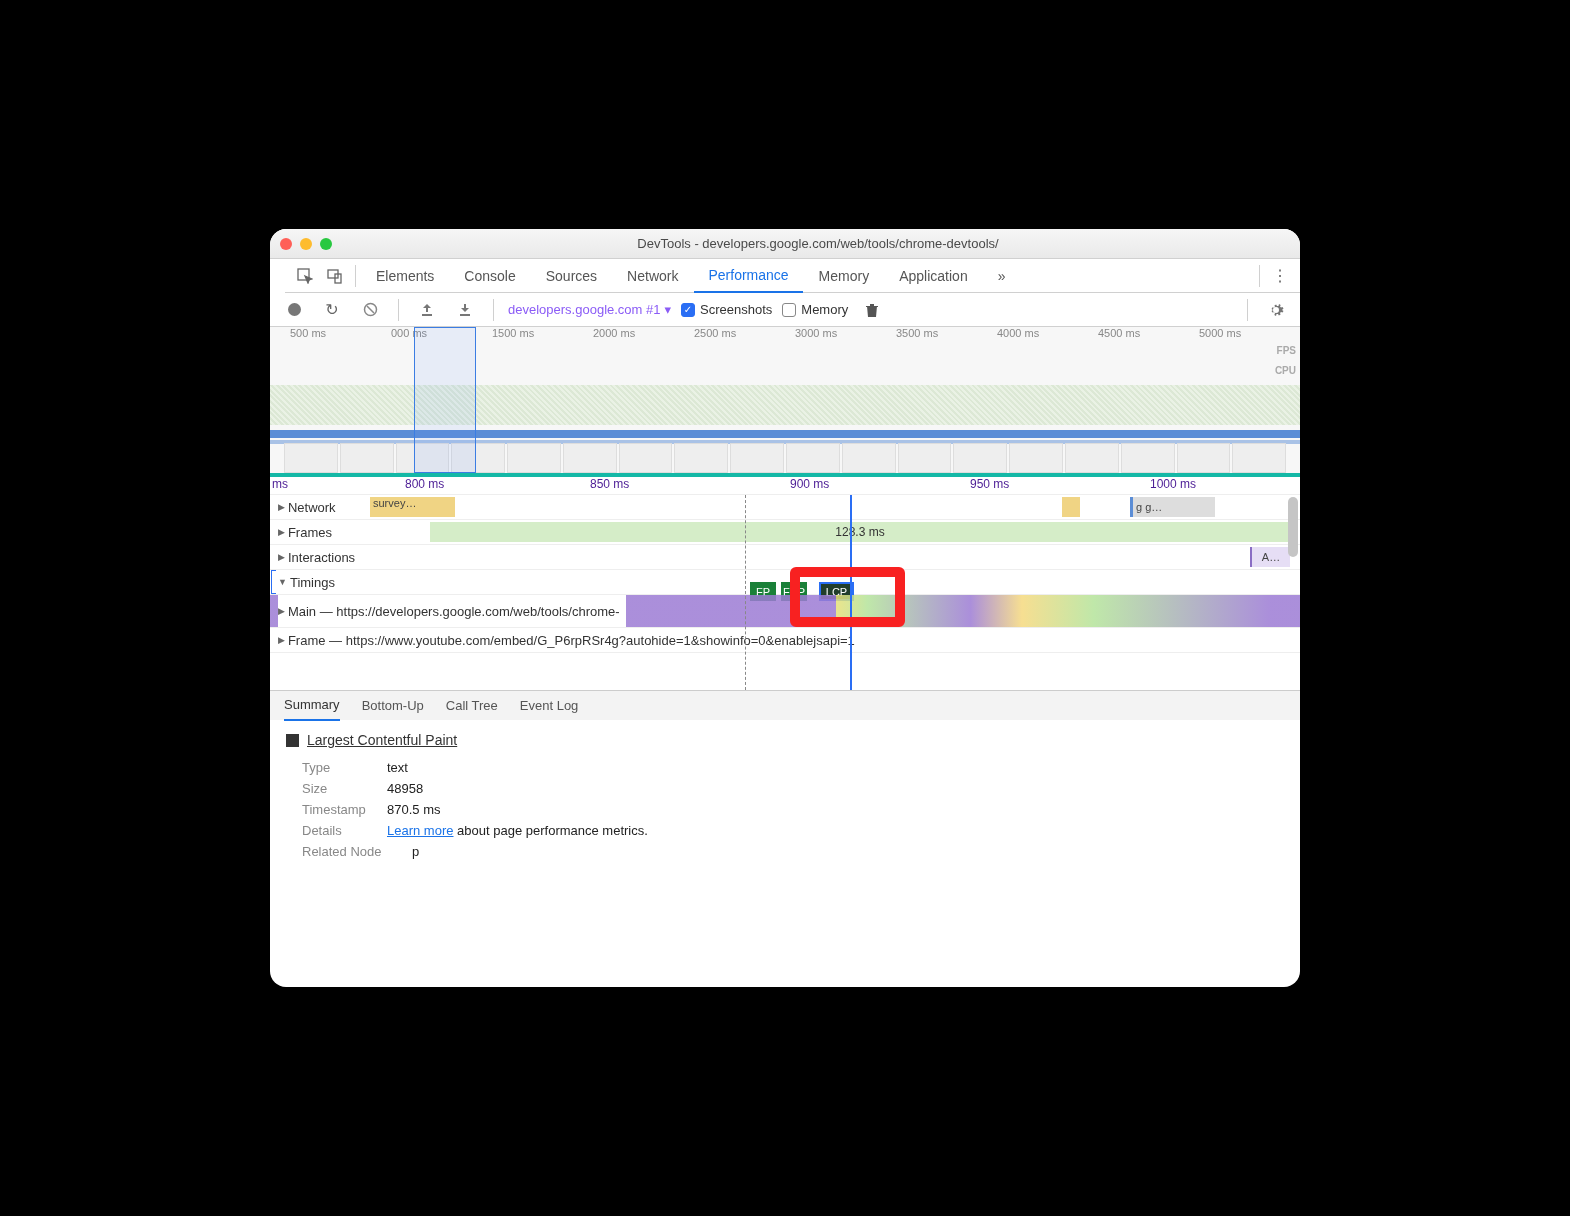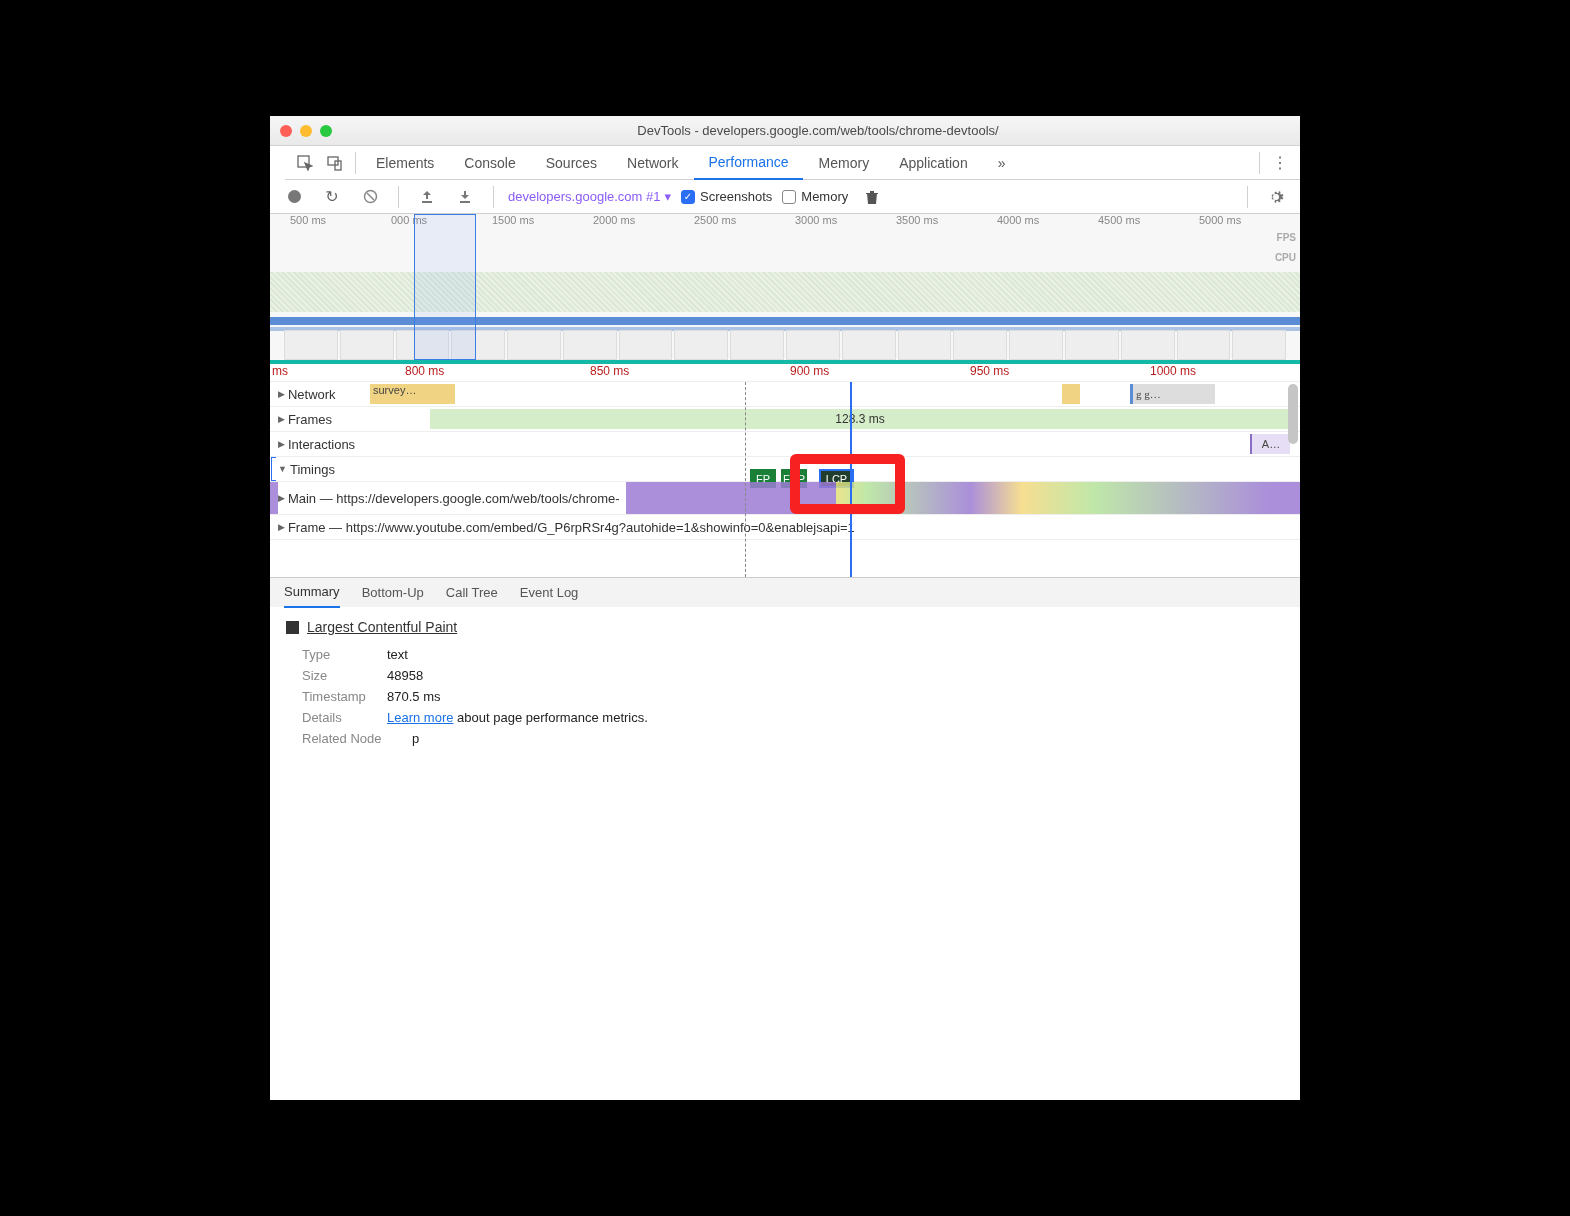--- a/index.html
+++ b/index.html
@@ -1,17 +1,17 @@
 <!DOCTYPE html>
 <html><head>
 <meta charset="utf-8">
 <style>
   * { box-sizing: border-box; margin: 0; padding: 0; font-family: -apple-system, "Helvetica Neue", Arial, sans-serif; }
   body { background: #000; width: 1570px; height: 1216px; display:flex; align-items:center; justify-content:center; }
-  .window { width: 1030px; height: 984px; background:#fff; border-radius:0; box-shadow: 0 20px 60px rgba(0,0,0,.6); overflow:hidden; display:flex; flex-direction:column; position:relative;}
+  .window { width: 1030px; height: 758px; background:#fff; border-radius:16px; box-shadow: 0 20px 60px rgba(0,0,0,.6); overflow:hidden; display:flex; flex-direction:column; position:relative;}
   .titlebar { height:30px; background:linear-gradient(#f6f6f6,#e9e9e9); display:flex; align-items:center; padding:0 10px; border-bottom:1px solid #d0d0d0;}
   .traffic { display:flex; gap:8px; margin-right:14px;}
   .dot { width:12px; height:12px; border-radius:50%; }
   .dot.red{background:#ff5f57;} .dot.yellow{background:#febc2e;} .dot.green{background:#28c840;}
   .title { flex:1; text-align:center; font-size:13px; color:#4a4a4a; }
   .tabs { height:34px; display:flex; align-items:center; border-bottom:1px solid #d0d0d0; padding:0 6px; gap:2px;margin-left:15px;}
   .tab { font-size:14px; color:#555; padding:0 14px; height:34px; display:flex; align-items:center; cursor:pointer;}
   .tab.active { color:#1a73e8; border-bottom:2px solid #1a73e8;}
   .icon-btn { width:28px; height:28px; display:flex; align-items:center; justify-content:center; color:#666; cursor:pointer;}
   .toolbar { height:34px; display:flex; align-items:center; gap:10px; padding:0 10px; border-bottom:1px solid #d0d0d0;}
@@ -26,29 +26,29 @@
   .ov-ticks span{flex:1;}
   .ov-labels{position:absolute;right:4px;top:18px;font-size:10px;color:#aaa;font-weight:bold;text-align:right;}
   .ov-labels div{height:20px;}
   .ov-box{position:absolute;left:14%;top:0;width:6%;height:100%;border:1px solid #3b7de3;background:rgba(100,150,255,.1);}
   .ov-body{position:absolute;left:0;right:0;top:18px;bottom:0;}
   .ov-cpu{position:absolute;left:0;right:0;top:40px;height:40px;background:repeating-linear-gradient(45deg,#dce8d5,#dce8d5 2px,#eaf2e5 2px,#eaf2e5 4px);}
   .ov-net{position:absolute;left:0;right:0;top:85px;height:8px;background:#5b8dd6;}
   .ov-net2{position:absolute;left:0;right:0;top:95px;height:4px;background:#5b8dd6;opacity:.5;}
   .ov-film{position:absolute;bottom:0;left:0;right:0;height:30px;display:flex;gap:2px;padding:0 14px;}
   .ov-film div{flex:1;background:#eee;border:1px solid #ddd;}
-  .ticks-detail{height:18px;display:flex;font-size:12px;color:#b91c1c;border-bottom:1px solid #eee;position:relative;}
+  .ticks-detail{height:18px;display:flex;font-size:12px;color:#4c1d95;border-bottom:1px solid #eee;position:relative;}
   .ticks-detail span{position:absolute;}
   .track{height:25px;border-bottom:1px solid #eee;display:flex;align-items:center;font-size:13px;color:#333;position:relative;}
   .track .lbl{position:absolute;left:8px;display:flex;align-items:center;gap:3px;z-index:2;}
   .tri{font-size:9px;color:#666;}
   .frames-bar{position:absolute;left:160px;right:10px;top:2px;bottom:2px;background:#d5edc8;display:flex;align-items:center;justify-content:center;font-size:12px;color:#333;}
   .network-bar{position:absolute;left:100px;width:85px;top:2px;bottom:2px;background:#f0d484;}
   .network-bar2{position:absolute;left:792px;width:18px;top:2px;bottom:2px;background:#f0d484;}
-  .network-bar3{position:absolute;left:860px;width:85px;top:2px;bottom:2px;background:#ddd;font-size:11px;display:flex;align-items:center;padding:0 3px;color:#444;border-left:3px solid #5b8dd6;font-family:Liberation Serif, serif;}
+  .network-bar3{position:absolute;left:860px;width:85px;top:2px;bottom:2px;background:#ddd;font-size:11px;display:flex;align-items:center;padding:0 3px;color:#444;border-left:3px solid #5b8dd6;}
   .interact-bar{position:absolute;right:10px;width:40px;top:2px;bottom:2px;background:#e6def5;font-size:11px;display:flex;align-items:center;justify-content:center;color:#444;border-left:2px solid #8a6dc4;}
   .timing-badge{display:inline-flex;align-items:center;justify-content:center;font-size:11px;color:#fff;height:19px;padding:0 5px;position:absolute;top:12px;}
   .fp{background:#1a8038;left:480px;width:26px;}
   .fcp{background:#1a8038;left:511px;width:26px;}
   .lcp{background:#213d2b;left:549px;width:35px;border:2px solid #2a6ef4;}
   .red-box{position:absolute;border:10px solid #f82121;border-radius:6px;left:520px;top:-3px;width:115px;height:60px;z-index:5;pointer-events:none;}
   .timings-bracket{position:absolute;left:1px;top:0;bottom:0;width:5px;border-top:1px solid #2a6ef4;border-bottom:1px solid #2a6ef4;border-left:1px solid #2a6ef4;}
   .main-bar{position:absolute;left:0;right:0;top:0;bottom:0;background:linear-gradient(90deg,#9c7bd4 0%,#9c7bd4 55%,#e6e078 55%,#b4e39a 58%,#9c7bd4 68%,#f5d97e 73%,#b4e39a 80%,#9c7bd4 97%,#9c7bd4 100%);opacity:.85;}
   .main-text{position:absolute;left:8px;display:flex;align-items:center;gap:3px;z-index:2;background:#fff;height:100%;padding-right:6px;font-size:13px;}
   .vline{position:absolute;top:0;bottom:0;width:0;border-left:1px dashed #888;left:475px;z-index:3;}

